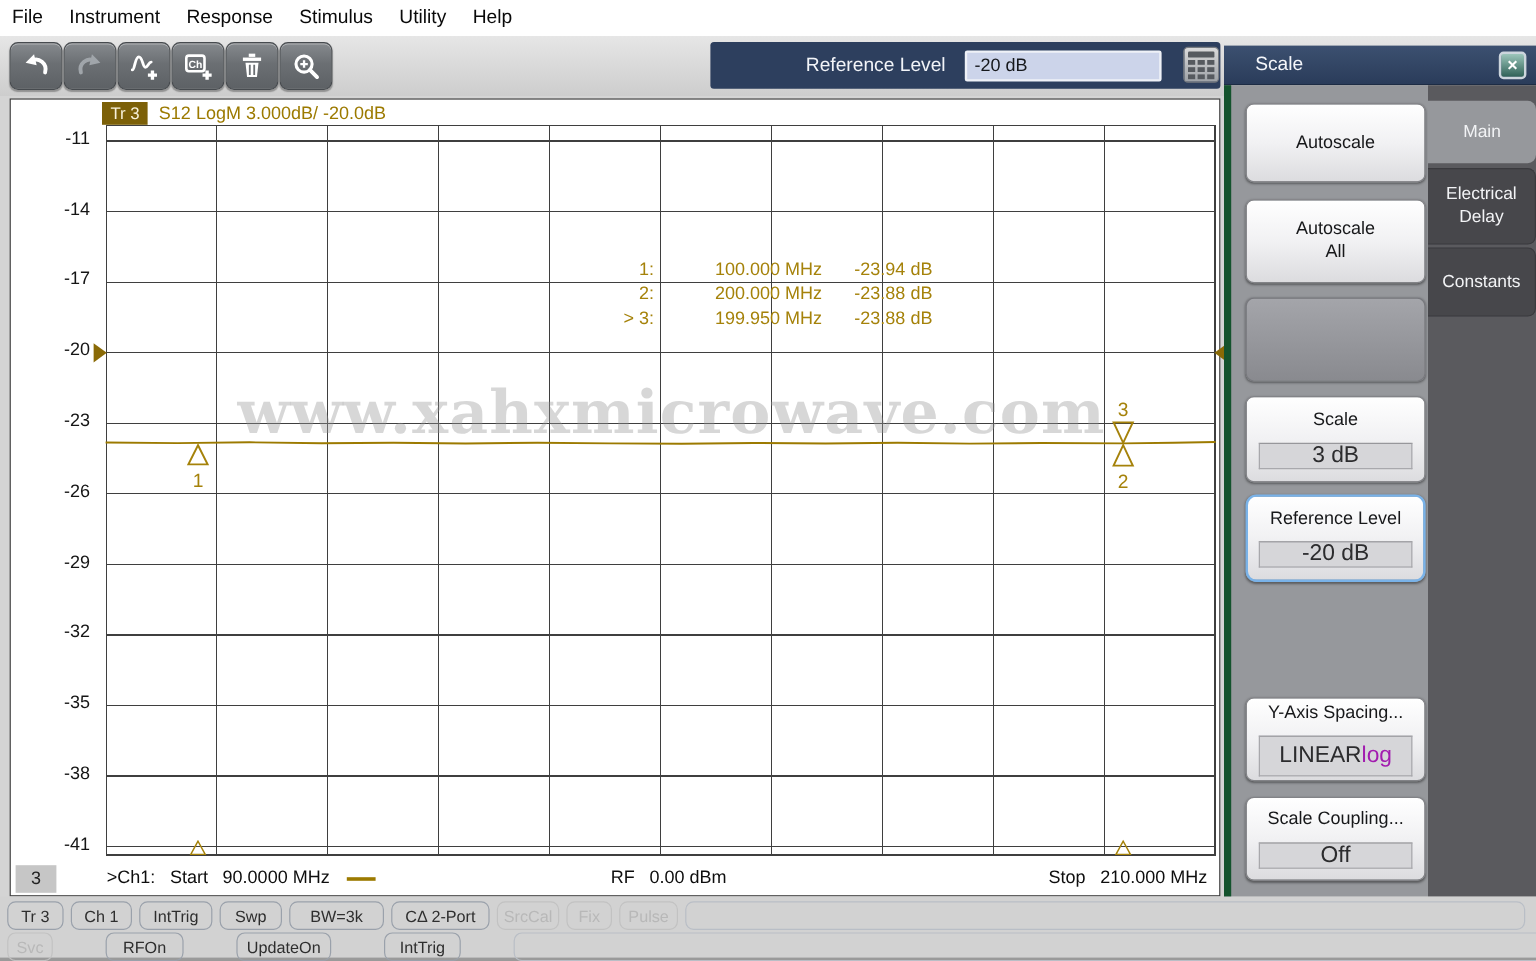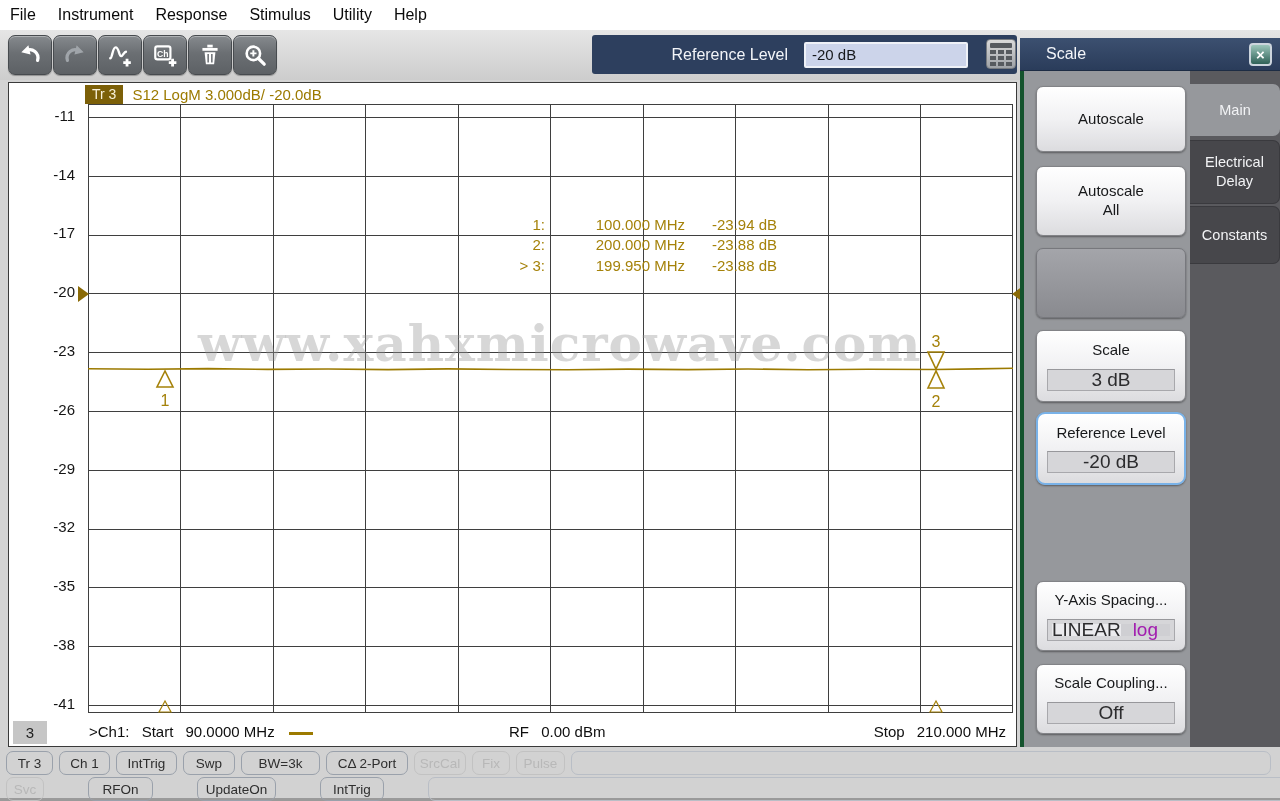--- a/index.html
+++ b/index.html
@@ -61,34 +61,34 @@
                color:rgba(150,150,150,0.38); white-space:nowrap; }
 
   
   .panel { position:absolute; left:1020px; top:38px; width:260px; height:709px; z-index:10; }
   .panel-header { position:absolute; left:0; top:0; width:260px; height:33px; background:linear-gradient(180deg,#3c5070,#2a3c5a); color:#f4f6fa; font-size:16px;
                   display:flex; align-items:center; padding-left:26px; border-bottom:1px solid #1d2c44; }
   .panel-close { position:absolute; right:8px; top:5px; width:23px; height:23px; border-radius:4px; border:2px solid #ccd5dd;
                  background:linear-gradient(180deg,#9cc6bb,#2f6157); color:#ffffff; font-size:15px; font-weight:bold;
                  display:flex; align-items:center; justify-content:center; line-height:1; }
   .panel-body { position:absolute; left:0; top:33px; width:260px; height:676px; }
-  .btn-col { position:absolute; left:0; top:0; width:170px; height:676px; background:#96989c; border-left:4px solid #14532d; }
+  .btn-col { position:absolute; left:0; top:0; width:170px; height:676px; background:#96989c; border-left:6px solid #14532d; }
   .tab-col { position:absolute; left:170px; top:0; width:90px; height:676px; background:#5a5a5e; }
 
   .pbtn { position:absolute; left:12px; width:150px; border-radius:7px; border:1px solid #828387;
           background:linear-gradient(180deg,#ffffff 0%,#f1f1f3 50%,#dcdcdf 100%);
           box-shadow:0 1px 2px rgba(0,0,0,.4);
           display:flex; flex-direction:column; align-items:center; justify-content:center;
           font-size:15px; color:#17181a; }
   .pbtn .lbl { white-space:pre-line; text-align:center; line-height:1.25; }
   .pbtn .pval { width:128px; height:22px; margin-top:9px; background:#d6d6d9; border:1px solid #a8a8ac; border-top-color:#97979b;
                font-size:19px; color:#2c2c2e; display:flex; align-items:center; justify-content:center; }
   .pbtn.blank { background:linear-gradient(180deg,#a4a5aa,#898a8f); border-color:#77787d; }
   .pbtn.selected { border:2px solid #79b2e8; border-radius:9px; }
-  .pval.toggle { padding:4px; display:flex; align-items:stretch; }
+  .pval.toggle { padding:16px; display:flex; align-items:stretch; }
   .pval.toggle .t-on { flex:1.15; background:#ebebee; color:#2c2c2e; display:flex; align-items:center; justify-content:center; }
   .pval.toggle .t-off { flex:1; background:#cfcfd3; color:#a21caf; display:flex; align-items:center; justify-content:center; }
 
   .ptab { position:absolute; left:0; width:90px; color:#f2f3f5; font-size:14.5px; text-align:center;
           display:flex; align-items:center; justify-content:center; border-radius:0 7px 7px 0; line-height:1.3; }
   .ptab.active { background:#96989c; }
   .ptab.inactive { background:#47474b; border:1px solid #3a3a3e; border-left:none; }
 
   
   .statusbar { position:absolute; left:0; top:747px; width:1280px; height:54px; background:#d2d2d2; border-bottom:3px solid #9a9a9a; }

